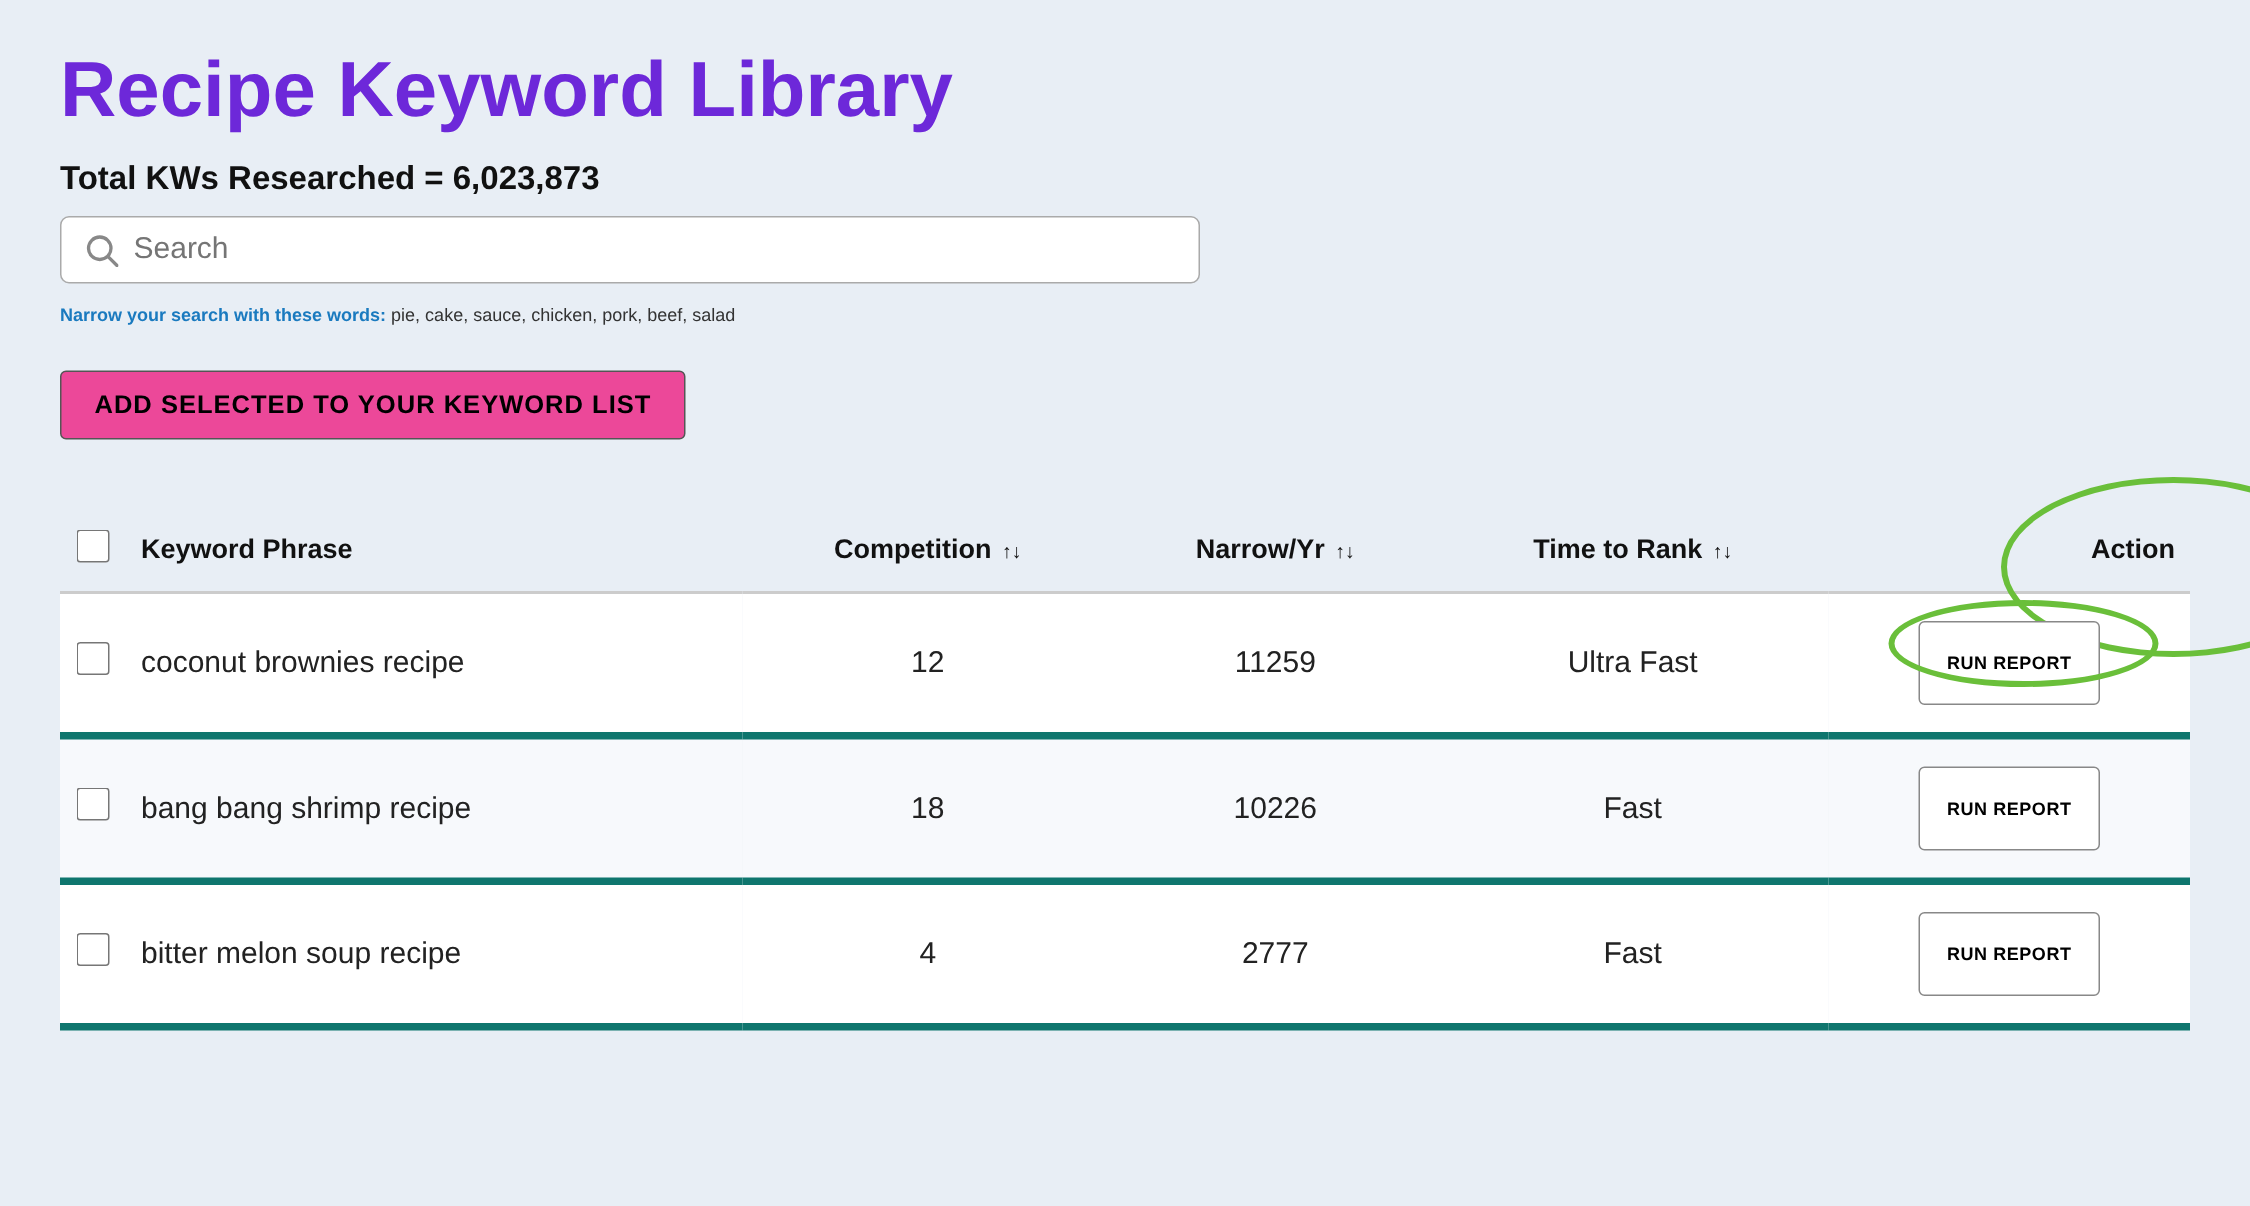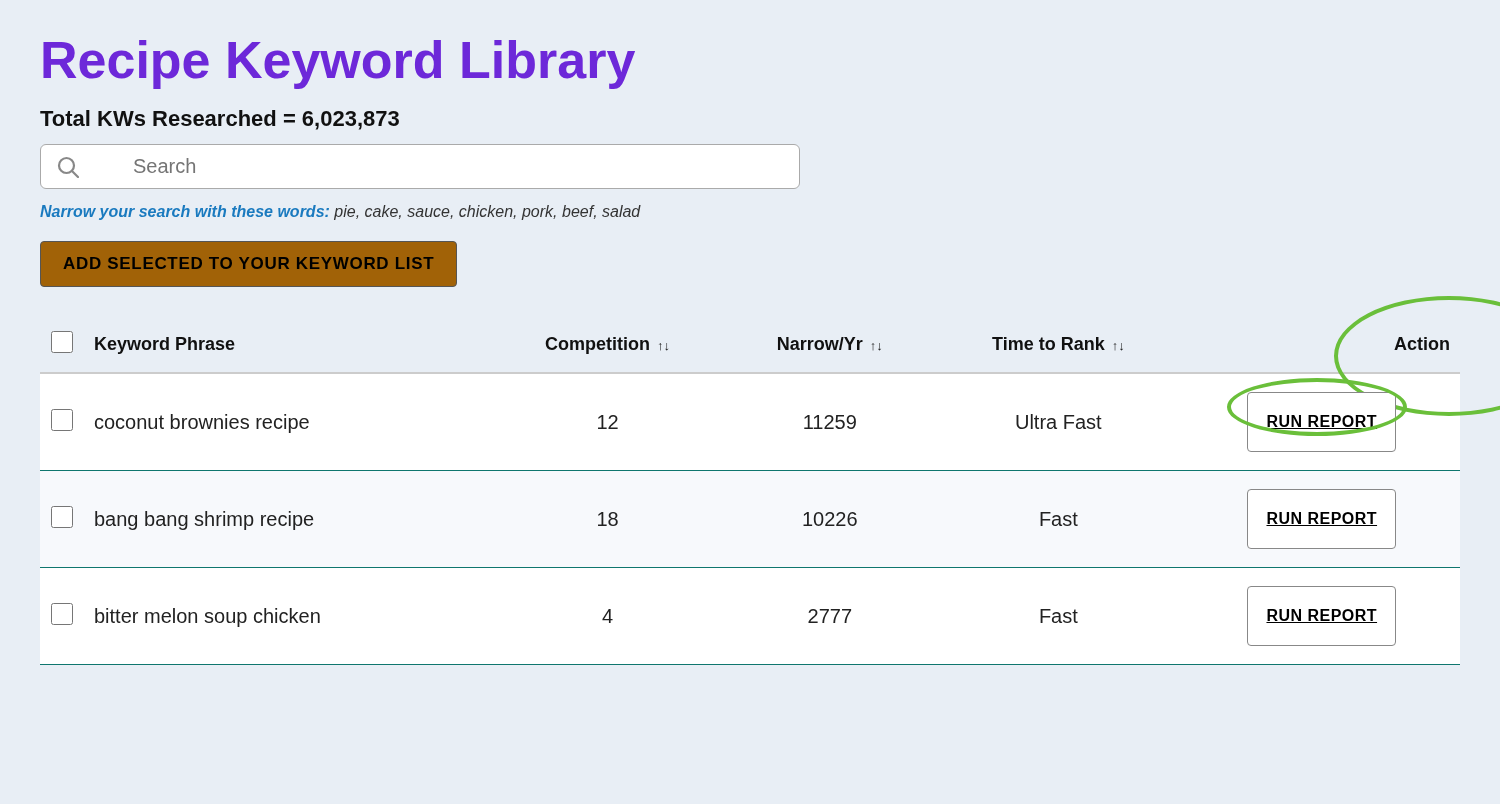--- a/index.html
+++ b/index.html
@@ -47,54 +47,52 @@
       gap: 10px;
     }
 
     .search-box input {
       border: none;
       outline: none;
       font-size: 20px;
       color: #888;
       width: 100%;
       background: transparent;
-      margin-left: 44px;
     }
 
     .search-icon-svg {
       color: #888;
       flex-shrink: 0;
     }
 
     .narrow-search-text {
-      font-size: 16px;
-      margin-bottom: 20px;
-      font-style: italic;
+      font-size: 12px;
+      margin-bottom: 30px;
     }
 
     .narrow-search-text .label {
       color: #1a7abf;
       font-weight: bold;
     }
 
     .narrow-search-text .words {
       color: #333;
     }
 
     .add-selected-btn {
       display: inline-block;
       border: 1.5px solid #555;
-      background: #a16207;
+      background: #ec4899;
       padding: 12px 22px;
       font-size: 17px;
       font-weight: bold;
       letter-spacing: 0.04em;
       cursor: pointer;
       border-radius: 4px;
-      margin-bottom: 30px;
+      margin-bottom: 46px;
     }
 
     table {
       width: 100%;
       border-collapse: collapse;
       background: transparent;
     }
 
     thead tr {
       border-bottom: 2px solid #ccc;
@@ -119,21 +117,21 @@
       position: relative;
     }
 
     .sort-arrows {
       font-size: 13px;
       vertical-align: middle;
       margin-left: 2px;
     }
 
     tbody tr {
-      border-bottom: 1px solid #0f766e;
+      border-bottom: 5px solid #0f766e;
       background: #fff;
     }
 
     tbody tr:nth-child(even) {
       background: #f7f9fc;
     }
 
     tbody td {
       padding: 18px 10px;
       font-size: 20px;
@@ -160,26 +158,25 @@
       width: 22px;
       height: 22px;
       cursor: pointer;
       accent-color: #333;
     }
 
     .run-report-btn {
       border: 1.5px solid #888;
       background: #fff;
       padding: 20px 18px;
-      font-size: 16px;
+      font-size: 12px;
       font-weight: bold;
       cursor: pointer;
       border-radius: 4px;
       letter-spacing: 0.03em;
-      text-decoration: underline;
     }
 
     .action-circle-wrapper {
       position: relative;
       display: inline-block;
     }
 
     
     .action-circle {
       position: absolute;
@@ -281,21 +278,21 @@
       <tr>
         <td class="checkbox-cell"><input type="checkbox" class="row-checkbox" style=""></td>
         <td>bang bang shrimp recipe</td>
         <td class="col-competition">18</td>
         <td class="col-visits">10226</td>
         <td class="col-timetorank">Fast</td>
         <td class="col-action"><button class="run-report-btn">RUN REPORT</button></td>
       </tr>
       <tr>
         <td class="checkbox-cell"><input type="checkbox" class="row-checkbox" style=""></td>
-        <td>bitter melon soup chicken</td>
+        <td>bitter melon soup recipe</td>
         <td class="col-competition">4</td>
         <td class="col-visits">2777</td>
         <td class="col-timetorank">Fast</td>
         <td class="col-action"><button class="run-report-btn">RUN REPORT</button></td>
       </tr>
     </tbody>
 </table>
 
 
 

